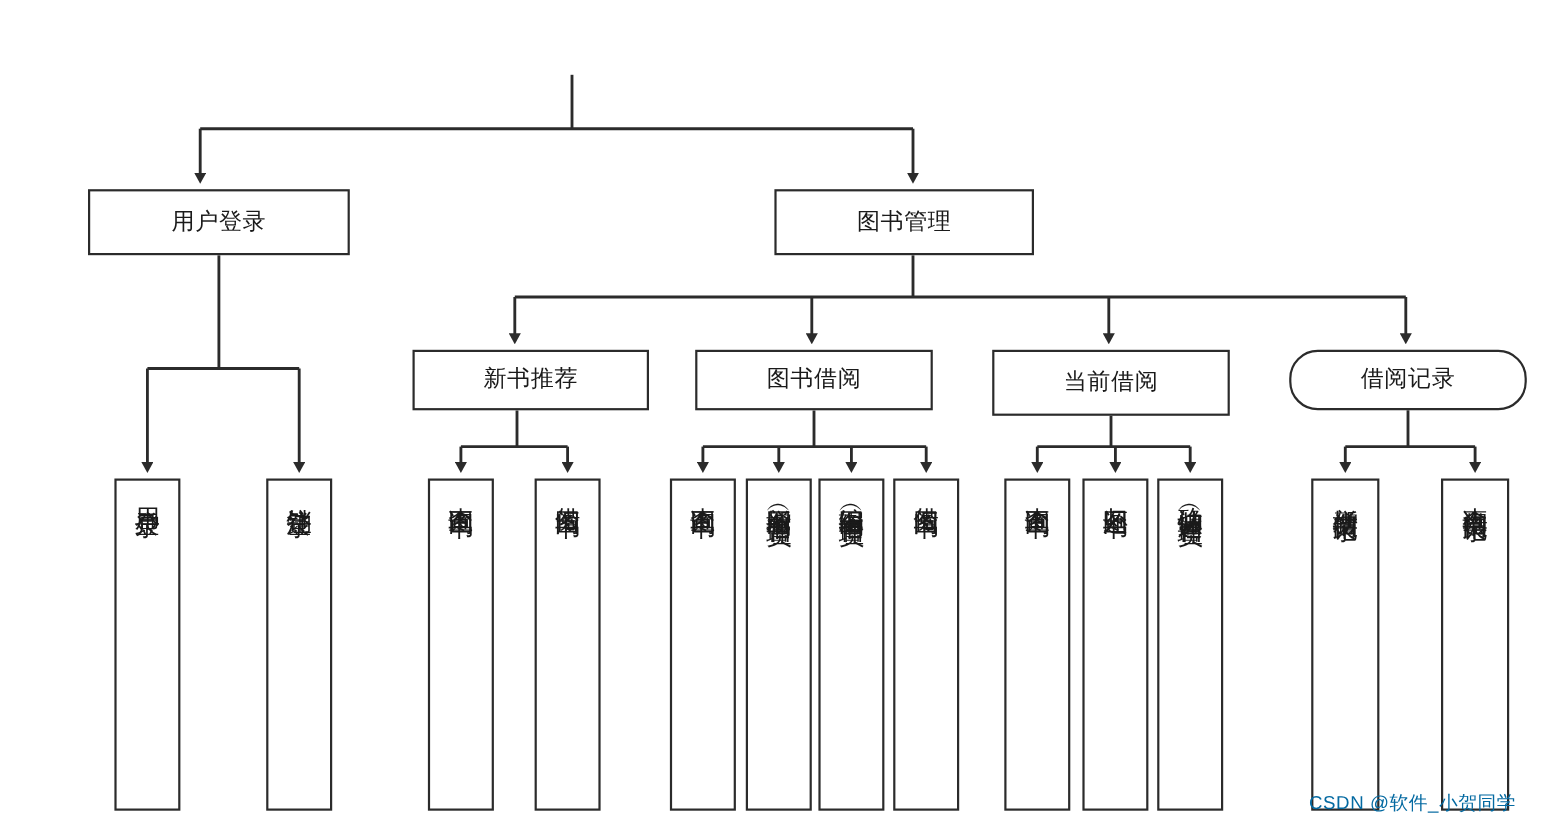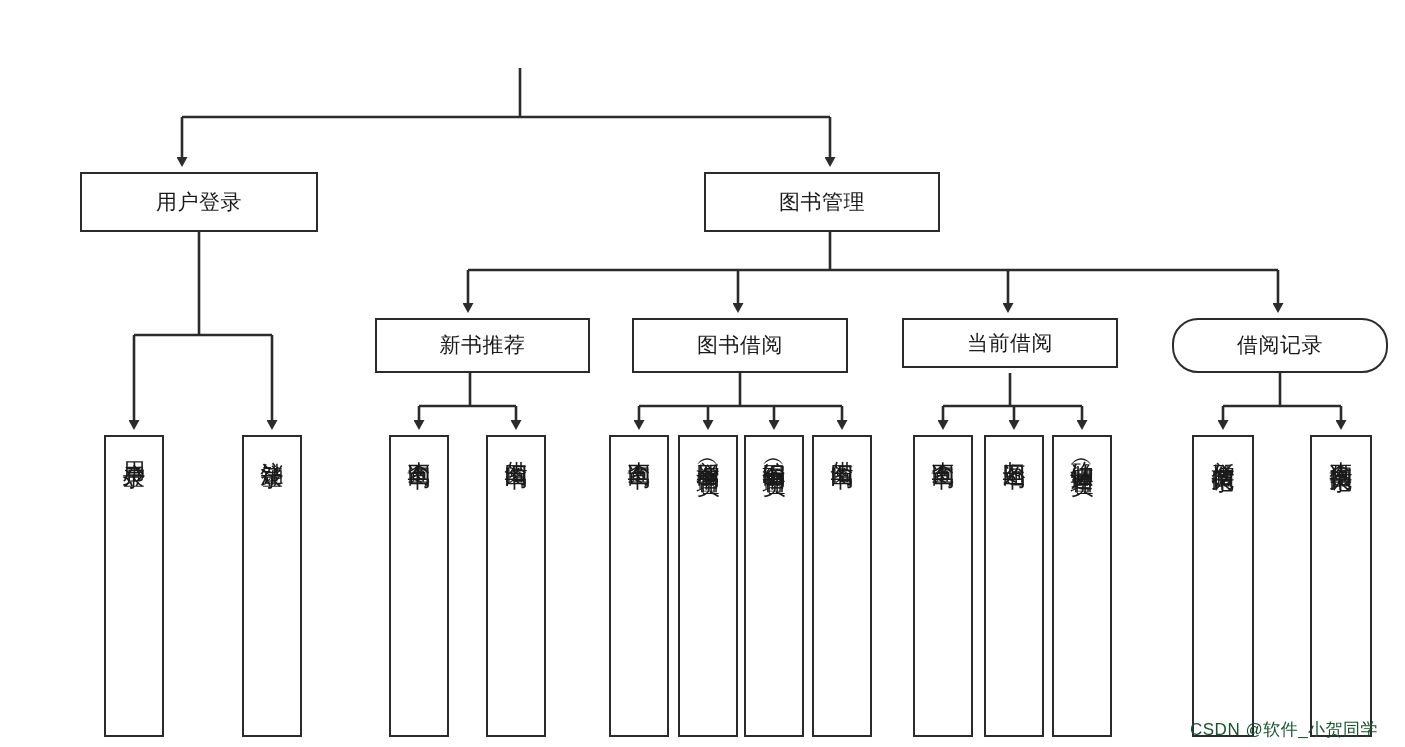--- a/index.html
+++ b/index.html
@@ -62,21 +62,21 @@
     font-size: 23px;
     line-height: 1.18;
     letter-spacing: 2px;
     white-space: nowrap;
   }
   .node.vert.tall .lbl {
     font-size: 23px;
   }
   .watermark {
     position: absolute;
-    color: #14532d;
+    color: #0369a1;
     font-size: 17px;
     white-space: nowrap;
     letter-spacing: 0.5px;
     user-select: none;
   }
 </style>
 </head>
 <body>
 
 <div id="canvas">
@@ -140,21 +140,21 @@
   <div class="node horiz" style="left: 704px; top: 172px; width: 236px; height: 60px;">
     <span class="lbl">图书管理</span>
   </div>
 
   <div class="node horiz" style="left: 375px; top: 318px; width: 215px; height: 55px;">
     <span class="lbl">新书推荐</span>
   </div>
   <div class="node horiz" style="left: 632px; top: 318px; width: 216px; height: 55px;">
     <span class="lbl">图书借阅</span>
   </div>
-  <div class="node horiz" style="left: 902px; top: 318px; width: 216px; height: 50px;">
+  <div class="node horiz" style="left: 902px; top: 318px; width: 216px; height: 60px;">
     <span class="lbl">当前借阅</span>
   </div>
   <div class="node horiz" style="left: 1172px; top: 318px; width: 216px; height: 55px; border-radius: 26px;">
     <span class="lbl">借阅记录</span>
   </div>
 
   <div class="node vert" style="left: 104px; top: 435px; width: 60px; height: 302px;">
     <span class="lbl">用户登录</span>
   </div>
   <div class="node vert" style="left: 242px; top: 435px; width: 60px; height: 302px;">

